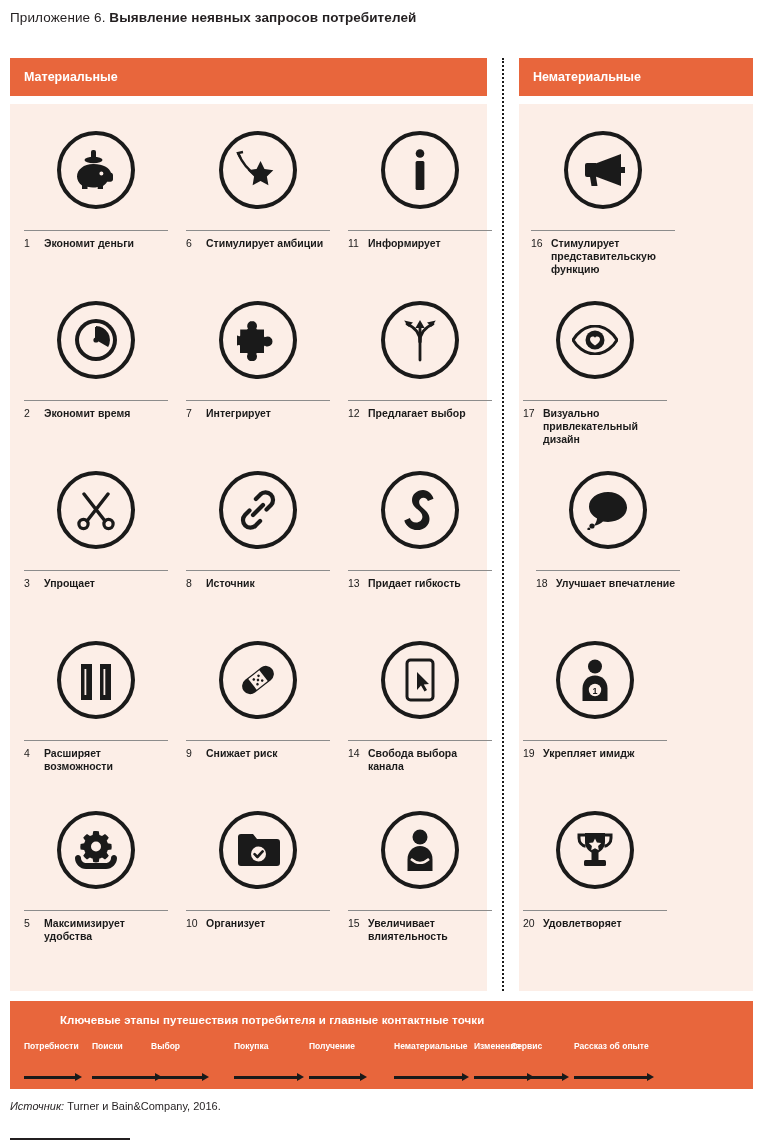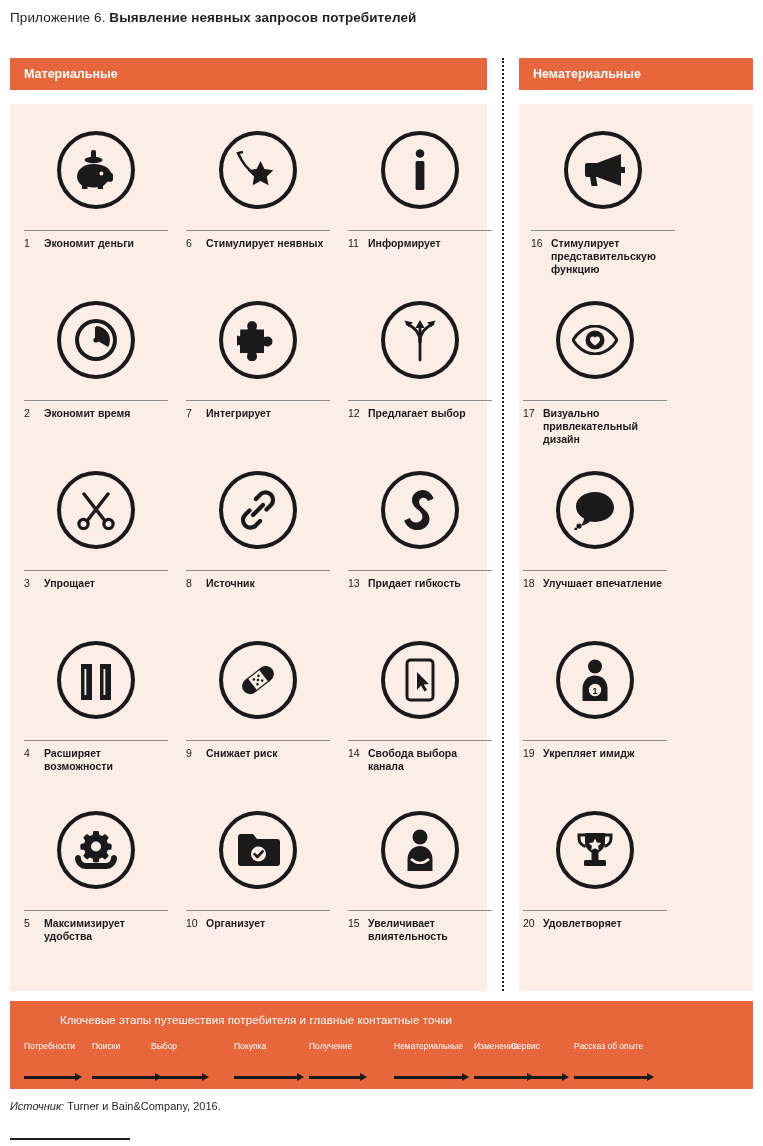--- a/index.html
+++ b/index.html
@@ -28,21 +28,21 @@
     left: 10px;
     font-size: 13.5px;
     color: #231f20;
     letter-spacing: 0.1px;
   }
   .title .t-strong { font-weight: bold; text-align: right; }
 
   
   .hdr {
     position: absolute;
-    height: 32px;
+    height: 38px;
     background: #e8663c;
     color: #ffffff;
     font-weight: bold;
     font-size: 12.5px;
     display: flex;
     align-items: center;
     padding-left: 14px;
     box-sizing: border-box;
   }
   #hdr-tangible { left: 10px; top: 58px; width: 477px; }
@@ -124,39 +124,39 @@
     height: 88px;
     background: #e8663c;
     color: #ffffff;
     box-sizing: border-box;
   }
   #journey .j-title {
     position: absolute;
     left: 14px;
     top: 13px;
     font-size: 11.5px;
-    font-weight: normal;
+    font-weight: bold;
     letter-spacing: 0.1px;
     padding-left: 36px;
   }
   .j-steps {
     position: absolute;
     left: 14px;
     top: 40px;
     width: 715px;
     height: 36px;
   }
   .j-step {
     position: absolute;
     top: 0;
     font-size: 8.5px;
     color: #ffffff;
     white-space: nowrap;
   }
-  .j-step .j-lbl { display: block; margin-bottom: 22px; }
+  .j-step .j-lbl { display: block; margin-bottom: 22px; font-weight: bold; }
   .j-arrow {
     position: relative;
     height: 9px;
   }
   .j-arrow .bar {
     position: absolute;
     left: 0;
     top: 3px;
     height: 3px;
     background: #1a1a1a;
@@ -308,21 +308,21 @@
           <div class="circle">
             <svg width="44" height="40" viewBox="0 0 44 40">
               <path d="M2 3c6 14 14 21 24 25" fill="none" stroke="#1a1a1a" stroke-width="2.4"></path>
               <path d="M7 2 L2 3 L4.5 8" fill="none" stroke="#1a1a1a" stroke-width="2.4"></path>
               <path d="M31 14l4.3 8.7 9.6 1.4-7 6.8 1.7 9.6-8.6-4.5-8.6 4.5 1.6-9.6-6.9-6.8 9.6-1.4z" fill="#1a1a1a" transform="translate(-4,-2) scale(0.92)"></path>
             </svg>
           </div>
         </div>
         <div class="caption">
           <span class="num">6</span>
-          <span class="lbl">Стимулирует неявных</span>
+          <span class="lbl">Стимулирует амбиции</span>
         </div>
       </div>
       <div class="cell" style="left: 176px; top: 176px;">
         <div class="icon-wrap">
           <div class="circle">
             <svg width="42" height="42" viewBox="0 0 42 42">
               <path d="M15 2a5 5 0 0 1 5 5c0 1-.3 1.5-.6 2.2-.3.8.3 1.3 1 1.3h6.6v6.6c0 .7.5 1.3 1.3 1 .7-.3 1.2-.6 2.2-.6a5 5 0 0 1 0 10c-1 0-1.5-.3-2.2-.6-.8-.3-1.3.3-1.3 1V34h-6.6c-.7 0-1.3.5-1 1.2.3.7.6 1.2.6 2.2a5 5 0 0 1-10 0c0-1 .3-1.5.6-2.2.3-.7-.3-1.2-1-1.2H3V27c0-.7-.5-1.3-1.2-1-.7.3-1.2.6-2.2.6l.2-10c1 0 1.5.3 2.2.6.7.3 1.2-.3 1.2-1v-5.7h6.6c.7 0 1.3-.5 1-1.3-.3-.7-.6-1.2-.6-2.2a5 5 0 0 1 5-5z" fill="#1a1a1a"></path>
             </svg>
           </div>
         </div>
@@ -488,21 +488,21 @@
               <circle cx="23" cy="15" r="9.5" fill="#1a1a1a"></circle>
               <path d="M23 20.5c-3-2.2-5-3.9-5-6.2 0-1.6 1.2-2.8 2.7-2.8 1 0 1.8.5 2.3 1.2.5-.7 1.3-1.2 2.3-1.2 1.5 0 2.7 1.2 2.7 2.8 0 2.3-2 4-5 6.2z" fill="#fceee7"></path>
             </svg>
           </div>
         </div>
         <div class="caption">
           <span class="num">17</span>
           <span class="lbl">Визуально привлекательный дизайн</span>
         </div>
       </div>
-      <div class="cell" style="left: 513px; top: 346px;">
+      <div class="cell" style="left: 526px; top: 346px;">
         <div class="icon-wrap">
           <div class="circle">
             <svg width="42" height="40" viewBox="0 0 42 40">
               <path d="M21 2C10 2 2 8.5 2 16.5c0 5 3.2 9.4 8.1 12-.4 2.8-1.7 5.4-3.4 7.2 3.8-.6 7-2.4 9.3-4.3 1.6.3 3.3.5 5 .5 11 0 19-6.5 19-14.4S32 2 21 2z" fill="#1a1a1a"></path>
               <circle cx="5" cy="36" r="2.6" fill="#1a1a1a"></circle>
               <circle cx="1.8" cy="39" r="1.5" fill="#1a1a1a"></circle>
             </svg>
           </div>
         </div>
         <div class="caption">

